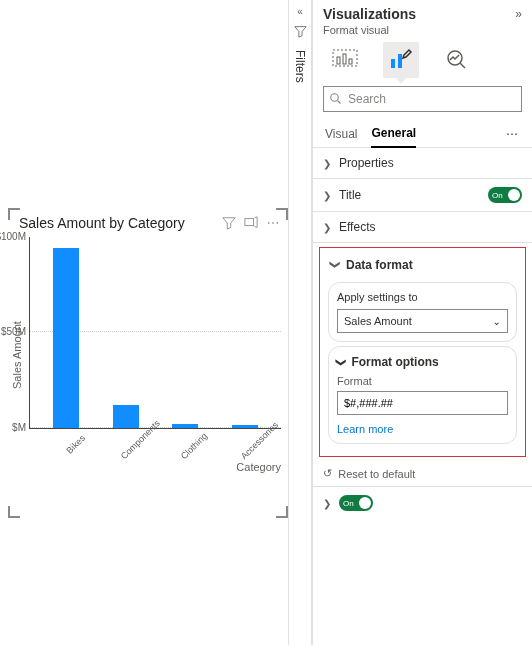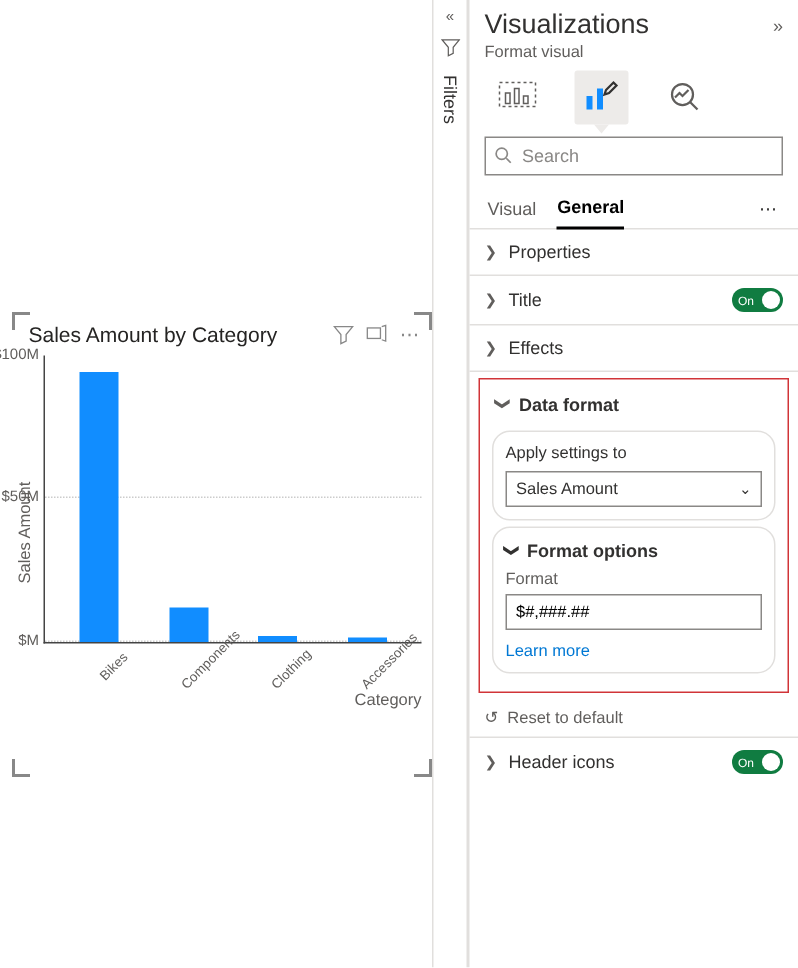--- a/index.html
+++ b/index.html
@@ -150,21 +150,21 @@
     flex-direction:column;
     background:#fff;
     padding-bottom:4px;
   }
   .panel-header {
     display:flex;
     justify-content:space-between;
     align-items:center;
     padding:6px 10px 2px;
   }
-  .panel-header h1 { font-size:18px; font-weight:400;}
+  .panel-header h1 { font-size:14px; font-weight:700;}
   .panel-sub { font-size:11px; color:#605e5c; padding:0 10px 6px;}
   .mode-tabs {
     display:flex;
     gap:20px;
     padding:0 14px 8px;
   }
   .mode-tab {
     width:36px; height:36px;
     display:flex; align-items:center; justify-content:center;
     cursor:pointer;
@@ -444,18 +444,17 @@
     </div>
   </div>
 
   <div class="reset">
     <span>↺</span>
     <span>Reset to default</span>
   </div>
 
   <div class="section" style="border-bottom:none">
     <span class="chev">❯</span>
-    <span class="title">Header icons</span>
     <div class="toggle">
         <span>On</span>
       </div>
   </div>
 </div>
 
 </body></html>

